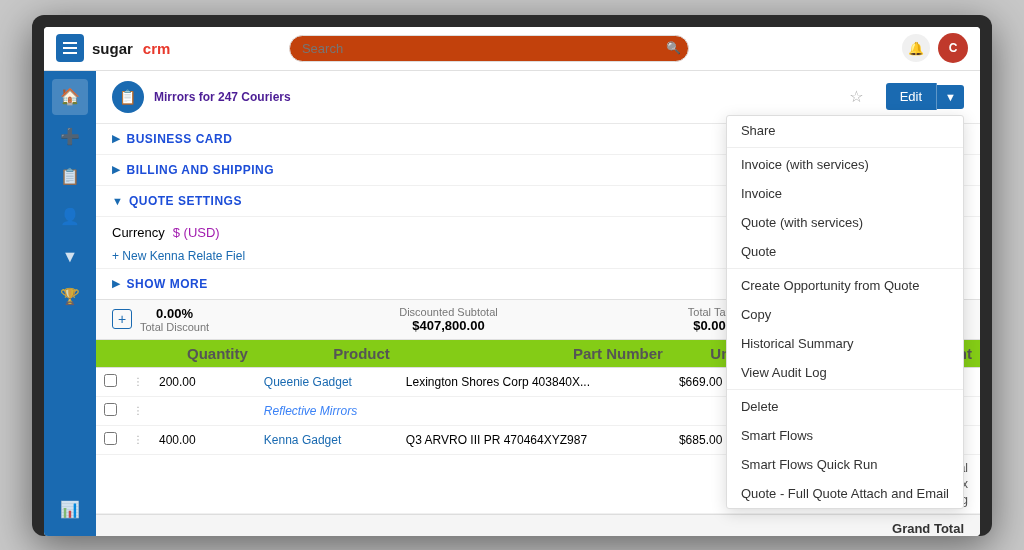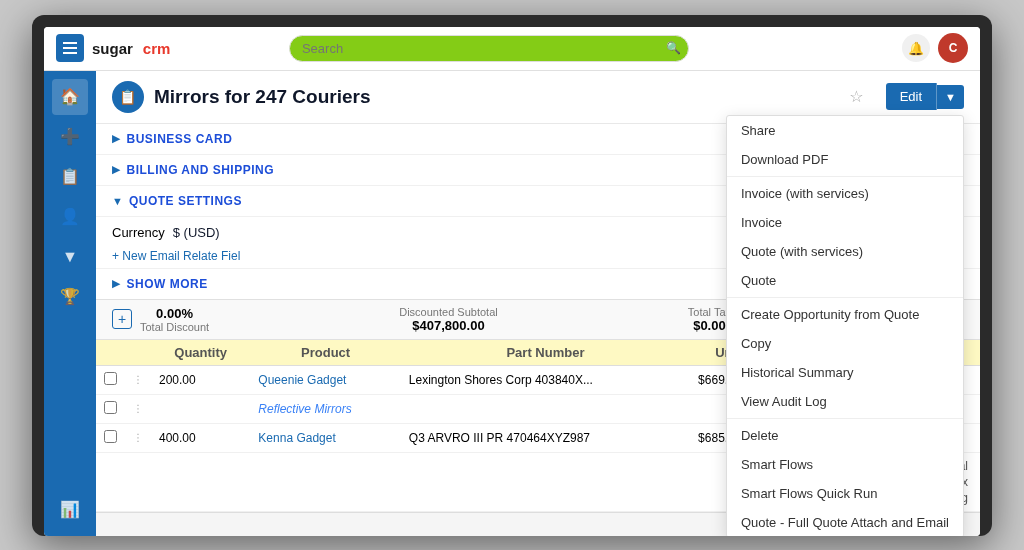--- a/index.html
+++ b/index.html
@@ -67,21 +67,21 @@
       margin: 0 auto;
       position: relative;
     }
     .search-bar input {
       width: 100%;
       border: 1px solid #ddd;
       border-radius: 20px;
       padding: 5px 30px 5px 12px;
       font-size: 13px;
       outline: none;
-      background: #84cc16;
+      background: #c2410c;
     }
     .search-icon-wrap {
       position: absolute;
       right: 8px;
       top: 50%;
       transform: translateY(-50%);
       color: #666;
       font-size: 12px;
     }
     .nav-right {
@@ -167,23 +167,23 @@
       width: 32px; height: 32px;
       background: #1a6ab1;
       border-radius: 50%;
       display: flex;
       align-items: center;
       justify-content: center;
       color: white;
       font-size: 14px;
     }
     .page-title {
-      font-size: 19px;
+      font-size: 12px;
       font-weight: 600;
-      color: #0f172a;
+      color: #4c1d95;
     }
     .favorite-star {
       margin-left: auto;
       color: #aaa;
       font-size: 16px;
       cursor: pointer;
     }
     .edit-btn-group {
       display: flex;
       align-items: center;
@@ -232,21 +232,21 @@
     }
     .currency-row {
       display: flex;
       align-items: center;
       gap: 8px;
       font-size: 13px;
       color: #333;
       margin-bottom: 6px;
     }
     .currency-label { color: #000000; }
-    .currency-value { color: #0f172a; }
+    .currency-value { color: #a21caf; }
     .tax-rate-link { color: #1a6ab1; cursor: pointer; font-size: 12px; margin-left: auto; }
     .flex-relate-link { color: #1a6ab1; cursor: pointer; font-size: 12px; }
 
     
     .show-more-row {
       display: flex;
       align-items: center;
       padding: 8px 16px;
       cursor: pointer;
       border-top: 1px solid #f0f0f0;
@@ -277,27 +277,27 @@
     }
     .total-cell { text-align: center; }
     .total-cell .pct { font-size: 13px; font-weight: 600; }
     .total-cell .label { font-size: 11px; color: #777; }
     .total-cell .amount { font-size: 13px; font-weight: 600; }
     .totals-spacer { flex: 1; }
 
     
     .line-items-table { width: 100%; border-collapse: collapse; font-size: 12px; }
     .line-items-table th {
-      background: #fef9c3;
+      background: #84cc16;
       border-bottom: 1px solid #ddd;
       padding: 5px 8px;
-      text-align: center;
+      text-align: right;
       color: #555;
       font-weight: 600;
-      font-size: 13px;
+      font-size: 15px;
     }
     .line-items-table td {
       padding: 6px 8px;
       border-bottom: 1px solid #f0f0f0;
       vertical-align: middle;
     }
     .checkbox-col { width: 24px; }
     .drag-col { width: 16px; color: #aaa; font-size: 10px; }
     .link-cell { color: #1a6ab1; cursor: pointer; }
     .group-label { color: #3b82f6; font-weight: 400; font-style: italic; font-size: 12px; }
@@ -400,21 +400,21 @@
           <span class="section-label">QUOTE SETTINGS</span>
         </div>
 
         <div class="quote-settings-body">
           <div class="currency-row">
             <span class="currency-label">Currency</span>
             <span class="currency-value">$ (USD)</span>
             <span class="tax-rate-link">+ Tax Rate</span>
           </div>
           <div>
-            <span class="flex-relate-link">+ New Email Relate Fiel</span>
+            <span class="flex-relate-link">+ New Kenna Relate Fiel</span>
           </div>
         </div>
 
         <div class="show-more-row">
           <span class="section-chevron">▶</span>
           <span class="section-label">SHOW MORE</span>
         </div>
 
         <div class="totals-row">
           <button class="totals-add-btn">+</button>
@@ -492,21 +492,20 @@
             </tr>
           </tbody>
         </table>
 
         <div class="grand-total-row">
           <span>Grand Total</span>
         </div>
 
         <div class="dropdown-overlay">
           <div class="dropdown-item">Share</div>
-          <div class="dropdown-item">Download PDF</div>
           <div class="dropdown-divider"></div>
           <div class="dropdown-item">Invoice (with services)</div>
           <div class="dropdown-item">Invoice</div>
           <div class="dropdown-item">Quote (with services)</div>
           <div class="dropdown-item">Quote</div>
           <div class="dropdown-divider"></div>
           <div class="dropdown-item">Create Opportunity from Quote</div>
           <div class="dropdown-item">Copy</div>
           <div class="dropdown-item">Historical Summary</div>
           <div class="dropdown-item">View Audit Log</div>

